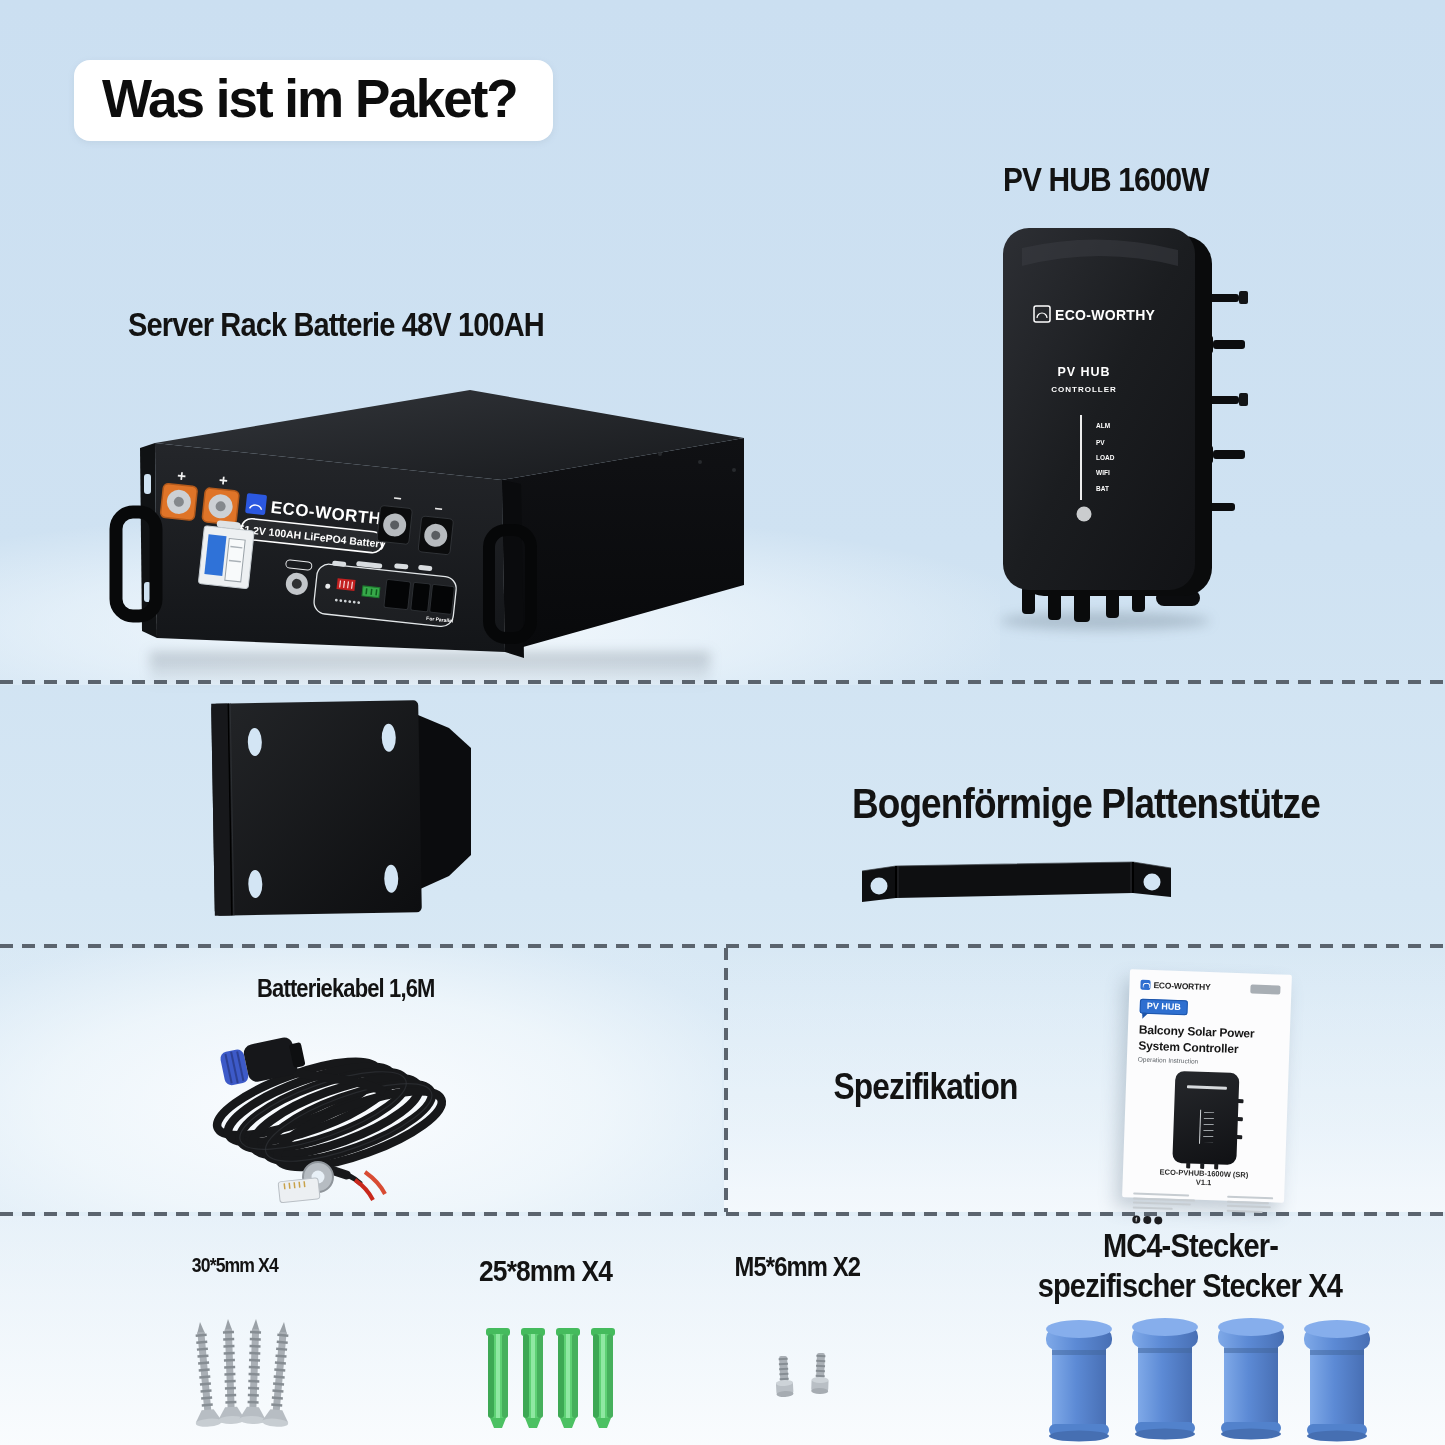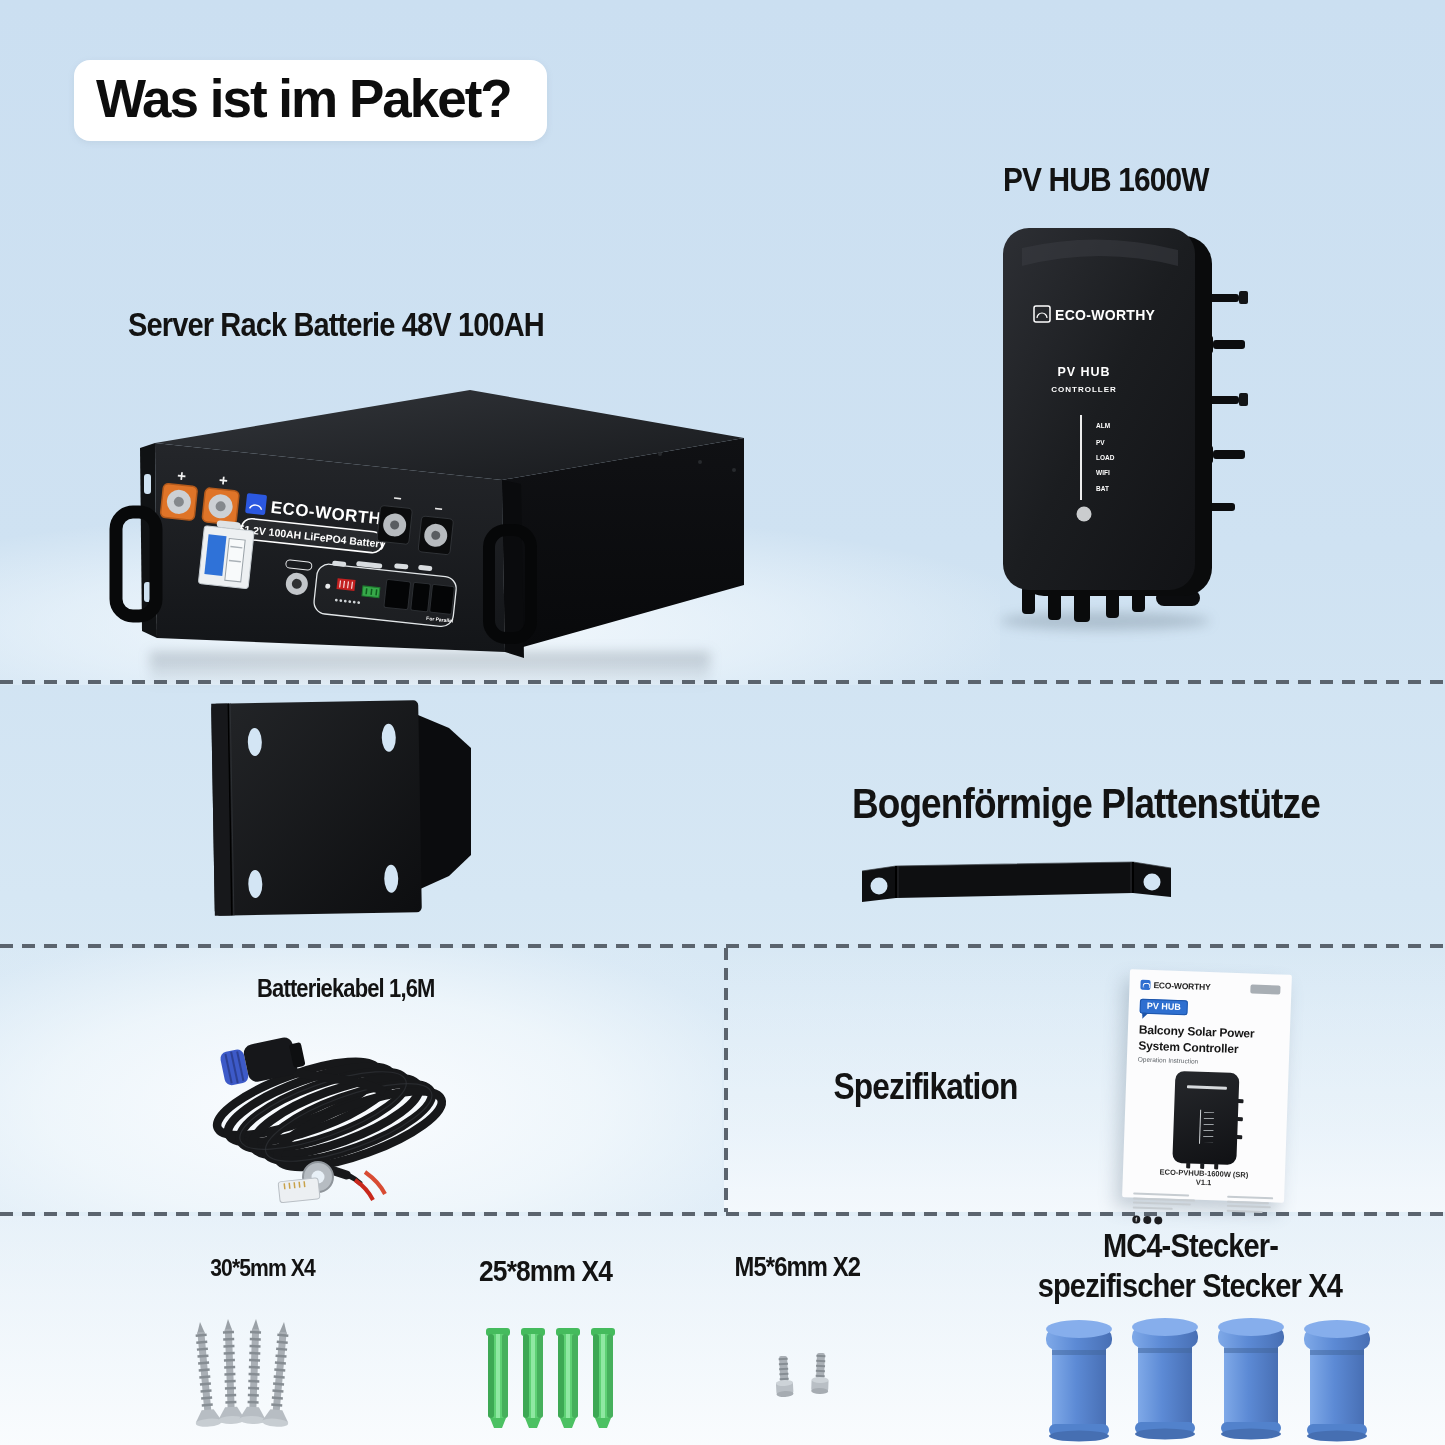--- a/index.html
+++ b/index.html
@@ -21,34 +21,34 @@
     background:rgba(80,96,112,.28);filter:blur(6px);}
 
   
   .divider-h{position:absolute;left:0;width:1445px;height:4px;
     background:repeating-linear-gradient(90deg,#5b646e 0px,#5b646e 13px,rgba(0,0,0,0) 13px,rgba(0,0,0,0) 22px);}
   .divider-v{position:absolute;width:4px;
     background:repeating-linear-gradient(180deg,#5b646e 0px,#5b646e 12px,rgba(0,0,0,0) 12px,rgba(0,0,0,0) 20px);}
 
   
   .title-box{position:absolute;left:74px;top:60px;background:#ffffff;border-radius:16px;
-    padding:8px 36px 12px 22px;box-shadow:0 2px 6px rgba(120,140,160,.15);}
+    padding:8px 36px 12px 28px;box-shadow:0 2px 6px rgba(120,140,160,.15);}
   .title-box .t{font-size:53px;font-weight:800;letter-spacing:-2px;color:#0d0d0d;white-space:nowrap;}
   .h-label{position:absolute;color:#131313;font-weight:800;white-space:nowrap;}
   .h-label .sx{display:inline-block;transform:scaleX(.88);letter-spacing:-1px;}
   .left-align .sx{transform-origin:left top;}
   .center-align{text-align:center;}
   .center-align .sx{transform-origin:center top;}
 
   .h-battery{left:128px;top:306px;font-size:33px;}
   .h-pvhub{left:956px;top:160px;width:300px;font-size:34px;}
   .h-arc{left:820px;top:780px;width:400px;font-size:42px;}
   .h-cable{left:146px;top:974px;width:400px;font-size:25px;}
   .h-spez{left:776px;top:1066px;width:300px;font-size:36px;}
-  .h-screws{left:132px;top:1254px;width:190px;font-size:24px;text-align:right;}
+  .h-screws{left:140px;top:1254px;width:190px;font-size:20px;}
   .h-anchors{left:451px;top:1254px;width:190px;font-size:30px;}
   .h-smscrews{left:702px;top:1252px;width:190px;font-size:27px;}
   .h-mc4{left:1000px;top:1226px;width:380px;font-size:33px;line-height:40px;}
 
   svg{position:absolute;overflow:visible;}
   svg text{font-family:"Liberation Sans","DejaVu Sans",sans-serif;}
 
   
   .spec-card{position:absolute;left:1126px;top:972px;width:162px;height:228px;background:#fcfcfd;
     border-radius:2px;transform:rotate(2deg);box-shadow:-6px 10px 18px rgba(90,110,130,.3);

